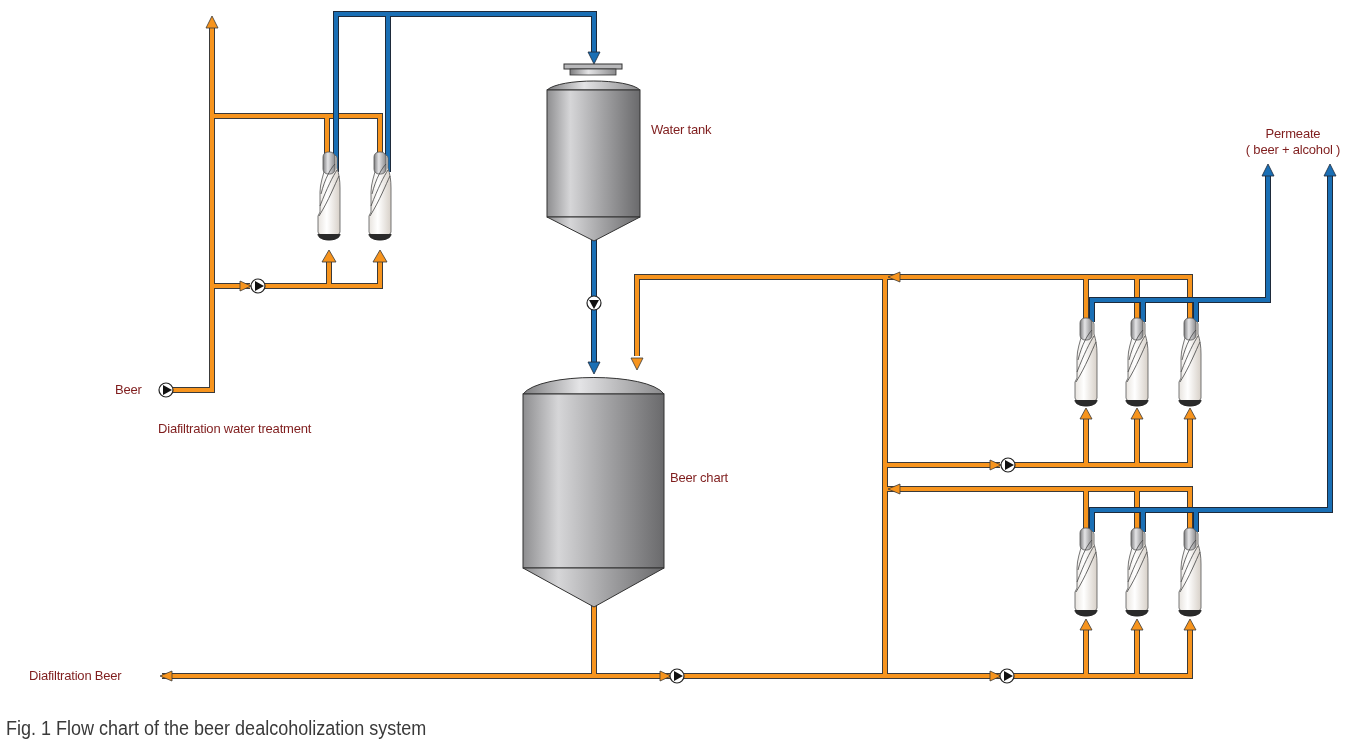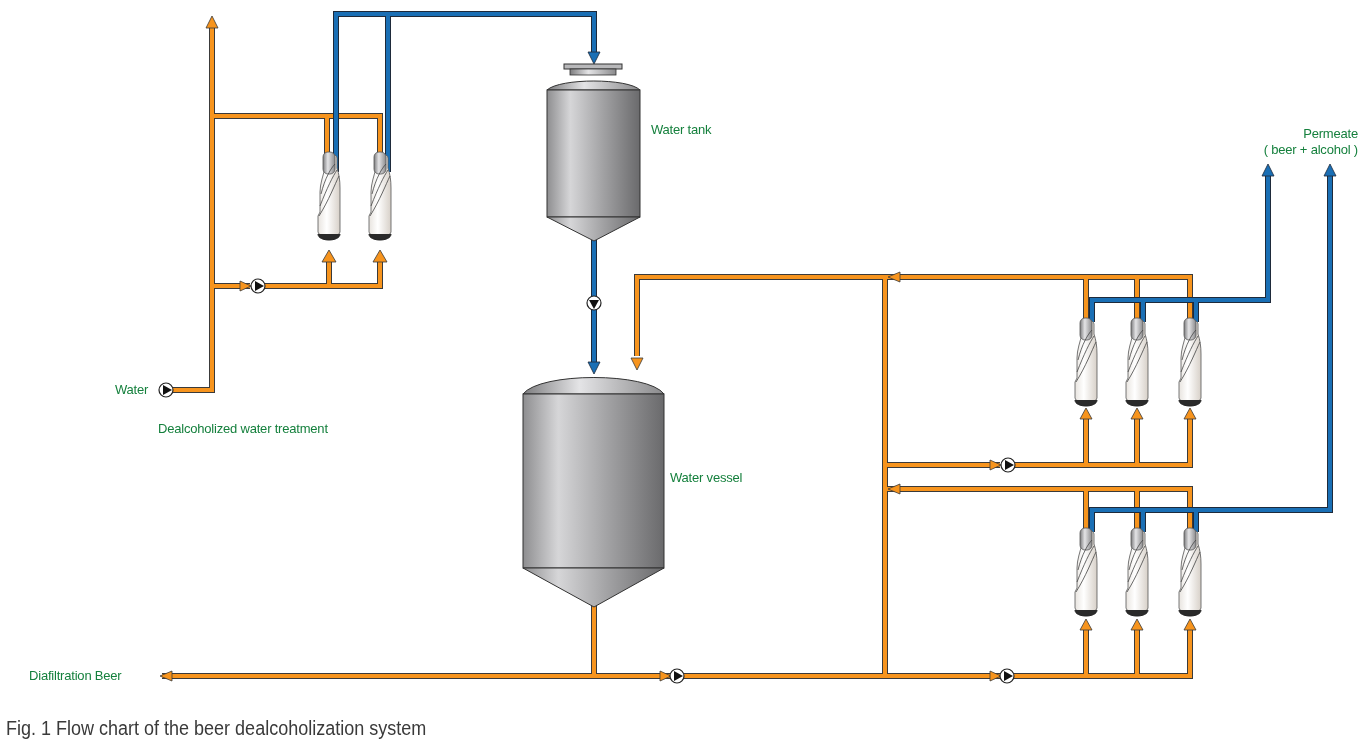--- a/index.html
+++ b/index.html
@@ -1,20 +1,20 @@
 <!DOCTYPE html>
 <html><head>
 <meta charset="utf-8">
 <style>
   html,body{margin:0;padding:0;background:#ffffff;}
   body{width:1362px;height:744px;position:relative;overflow:hidden;font-family:"Liberation Sans",sans-serif;}
   svg{position:absolute;left:0;top:0;}
-  .lbl{position:absolute;font-family:"Liberation Sans",sans-serif;font-size:13px;color:#15803d;white-space:nowrap;letter-spacing:-0.2px;}
+  .lbl{position:absolute;font-family:"Liberation Sans",sans-serif;font-size:13px;color:#7f1d1d;white-space:nowrap;letter-spacing:-0.2px;}
   .cap{position:absolute;font-family:"Liberation Sans",sans-serif;font-size:20px;color:#3a3a3a;white-space:nowrap;transform:scaleX(0.9);transform-origin:left top;}
-  .perm{text-align:right;line-height:16px;}
+  .perm{text-align:center;line-height:16px;}
 </style>
 </head>
 <body>
 
 <svg width="1362" height="744" viewBox="0 0 1362 744" xmlns="http://www.w3.org/2000/svg">
   <defs>
     <linearGradient id="tankG" x1="0" y1="0" x2="1" y2="0">
       <stop offset="0" stop-color="#8e8e90"></stop>
       <stop offset="0.25" stop-color="#d6d6d8"></stop>
       <stop offset="0.6" stop-color="#a2a2a4"></stop>
@@ -189,21 +189,21 @@
       <circle r="7" fill="#fff" stroke="#222" stroke-width="1.2"></circle>
       <path d="M-3,-5 L6,0 L-3,5 Z" fill="#111"></path>
     </g>
     <use href="#pumpR" x="1008" y="465"></use>
     <use href="#pumpR" x="677" y="676"></use>
     <use href="#pumpR" x="1007" y="676"></use>
   </g>
 </svg>
 
 <div class="lbl" style="left:651px;top:122px;">Water tank</div>
-<div class="lbl" style="left:670px;top:470px;">Water vessel</div>
-<div class="lbl" style="left:115px;top:382px;">Water</div>
-<div class="lbl" style="left:158px;top:421px;">Dealcoholized water treatment</div>
+<div class="lbl" style="left:670px;top:470px;">Beer chart</div>
+<div class="lbl" style="left:115px;top:382px;">Beer</div>
+<div class="lbl" style="left:158px;top:421px;">Diafiltration water treatment</div>
 <div class="lbl perm" style="left:1228px;top:126px;width:130px;">
   <div>Permeate</div>
   <div>( beer + alcohol )</div>
 </div>
 <div class="lbl" style="left:29px;top:668px;">Diafiltration Beer</div>
 <div class="cap" style="left:6px;top:717px;">Fig. 1 Flow chart of the beer dealcoholization system</div>
 
 </body></html>

